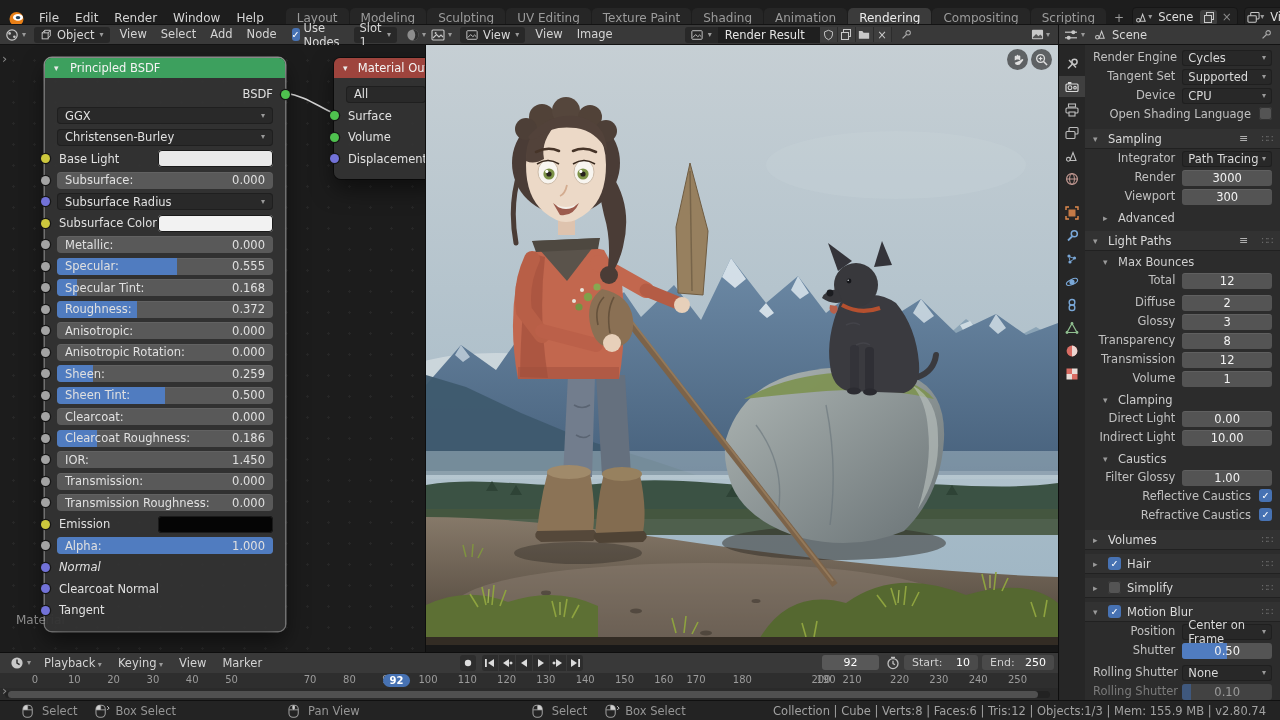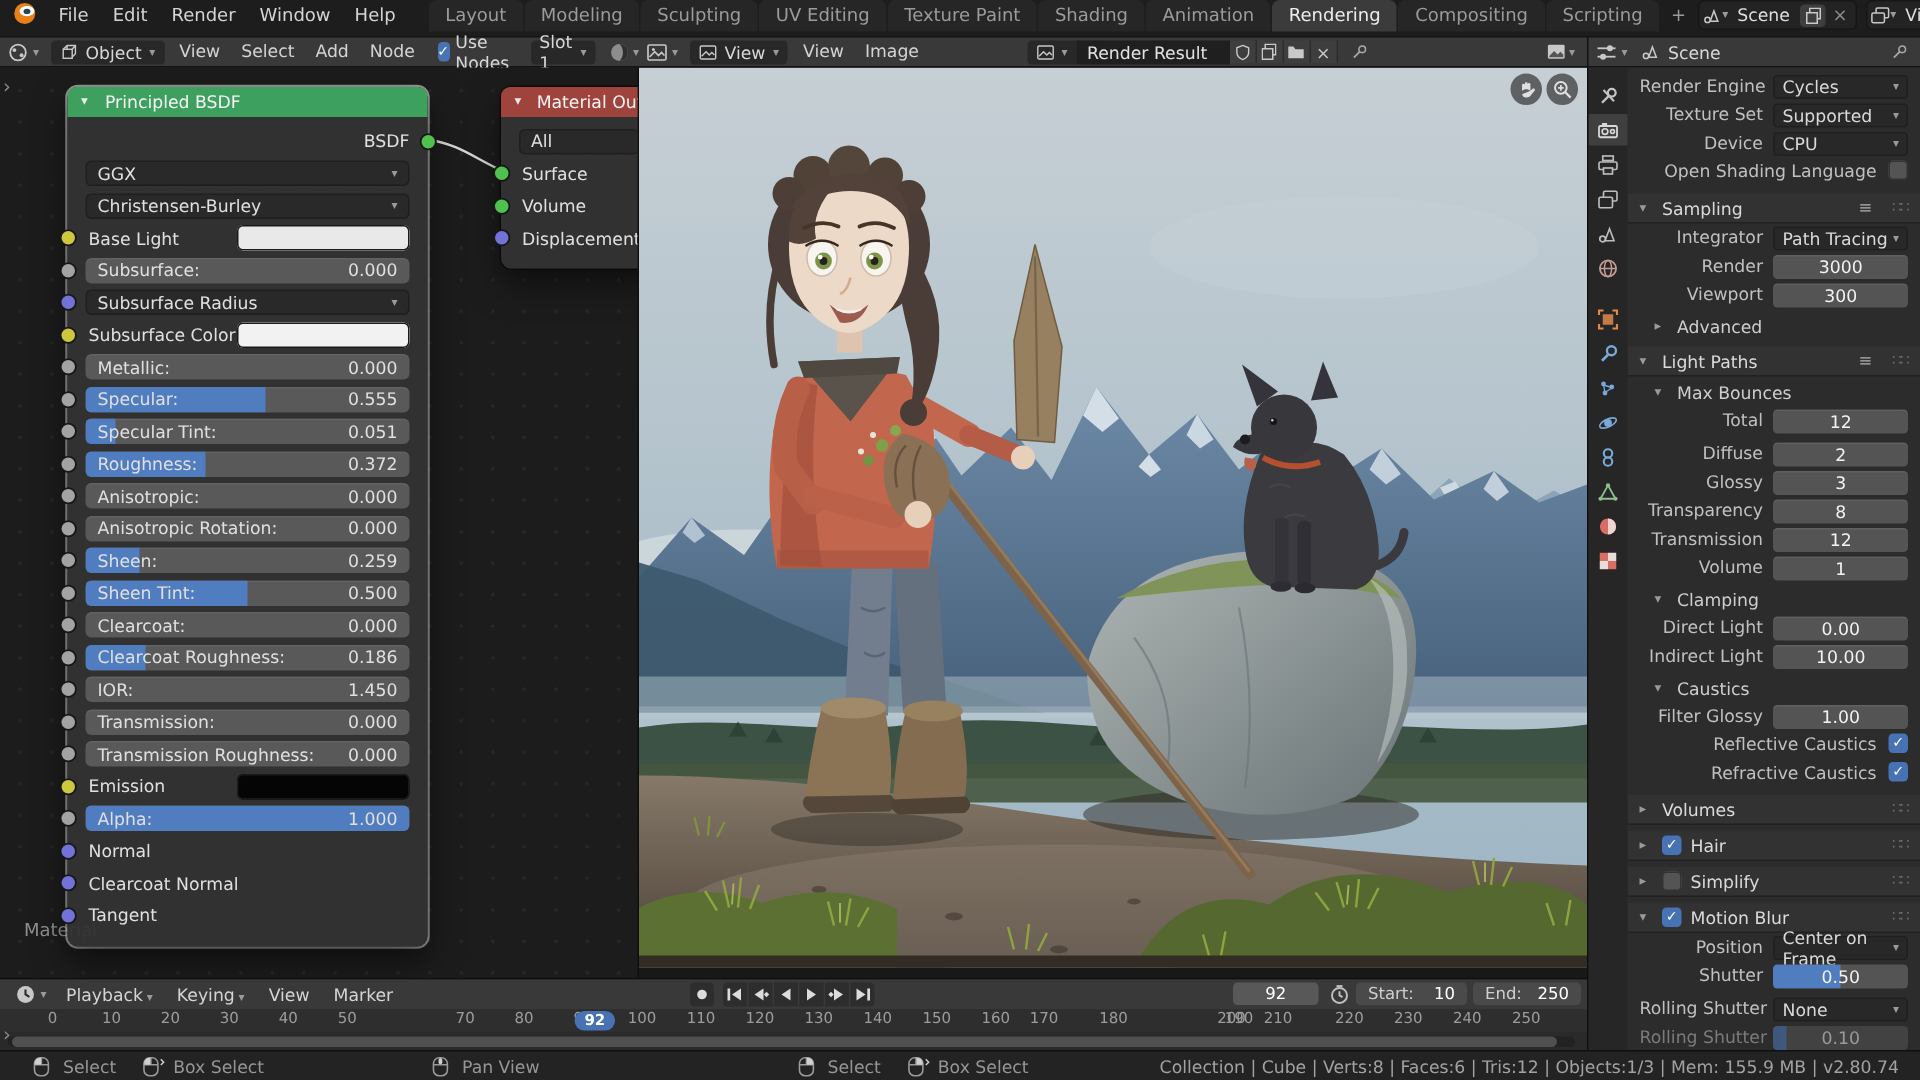--- a/index.html
+++ b/index.html
@@ -1,21 +1,21 @@
 <!DOCTYPE html>
 <html><head>
 <meta charset="utf-8">
 <style>
   html,body{margin:0;padding:0}
   body{width:1280px;height:720px;position:relative;overflow:hidden;background:#1b1b1b;
        font-family:"DejaVu Sans","Liberation Sans",sans-serif;font-size:12px;color:#d0d0d0;}
   .abs{position:absolute}
   svg{display:block}
   
-  #topbar{left:0;top:0;width:1280px;height:29px;background:#1d1d1d;display:flex;align-items:flex-start}
+  #topbar{left:0;top:0;width:1280px;height:29px;background:#1d1d1d;display:flex;align-items:flex-end}
   #logo{margin:0 6px 2px 8px}
   .menu-item{padding:3px 8px;color:#d4d4d4;line-height:15px}
   #workspace-tabs{display:flex;align-items:flex-end;margin-left:14px}
   .tab{padding:3px 11px;margin-right:1px;border-radius:5px 5px 0 0;background:#262626;color:#9b9b9b;line-height:15px;white-space:nowrap}
   .tab.active{background:#3b3b3b;color:#ececec}
   .tab.plus{background:transparent;color:#9b9b9b;padding:3px 7px}
   .id-widget{display:flex;align-items:center;background:#232323;border:1px solid #161616;border-radius:4px;height:18px;margin-bottom:2px;padding:0 2px}
   .id-widget .w-name{padding:0 6px;color:#dedede;flex:1;font-size:11.5px;white-space:nowrap}
   .w-btn{width:17px;height:15px;border-radius:3px;background:#3e3e3e;display:flex;align-items:center;justify-content:center;margin-left:1px;color:#c9c9c9}
   .w-btn.ghost{background:transparent;color:#8b8b8b}
@@ -357,21 +357,21 @@
             <span class="fillbar" style="width: 55.5%; background: rgb(80, 124, 192); position: absolute;"></span>
             <span>Specular:</span>
             <span>0.555</span>
           </span>
           <span class="sock gray l"></span>
         </div>
         <div class="nrow">
           <span class="nslider">
             <span class="fillbar" style="width: 9.1%; background: rgb(80, 124, 192); position: absolute;"></span>
             <span>Specular Tint:</span>
-            <span>0.051</span>
+            <span>0.168</span>
           </span>
           <span class="sock gray l"></span>
         </div>
         <div class="nrow">
           <span class="nslider">
             <span class="fillbar" style="width: 37.2%; background: rgb(80, 124, 192); position: absolute;"></span>
             <span>Roughness:</span>
             <span>0.372</span>
           </span>
           <span class="sock gray l"></span>
@@ -455,21 +455,21 @@
         </div>
         <div class="nrow">
           <span class="nslider">
             <span class="fillbar" style="width: 100%; background: rgb(80, 124, 192); position: absolute;"></span>
             <span>Alpha:</span>
             <span>1.000</span>
           </span>
           <span class="sock gray l"></span>
         </div>
         <div class="nrow">
-          <span style="padding-left: 2px;">Normal</span>
+          <span style="padding-left: 2px; font-style: italic;">Normal</span>
           <span class="sock vector l"></span>
         </div>
         <div class="nrow">
           <span style="padding-left: 2px;">Clearcoat Normal</span>
           <span class="sock vector l"></span>
         </div>
         <div class="nrow">
           <span style="padding-left: 2px;">Tangent</span>
           <span class="sock vector l"></span>
         </div>
@@ -780,21 +780,21 @@
       <div class="prow">
         <span class="plabel">Render Engine</span>
         <div class="pwidget">
           <div class="pdd">
             <span>Cycles</span>
             <span class="chev">▾</span>
           </div>
         </div>
       </div>
       <div class="prow">
-        <span class="plabel">Texture Set</span>
+        <span class="plabel">Tangent Set</span>
         <div class="pwidget">
           <div class="pdd">
             <span>Supported</span>
             <span class="chev">▾</span>
           </div>
         </div>
       </div>
       <div class="prow">
         <span class="plabel">Device</span>
         <div class="pwidget">

